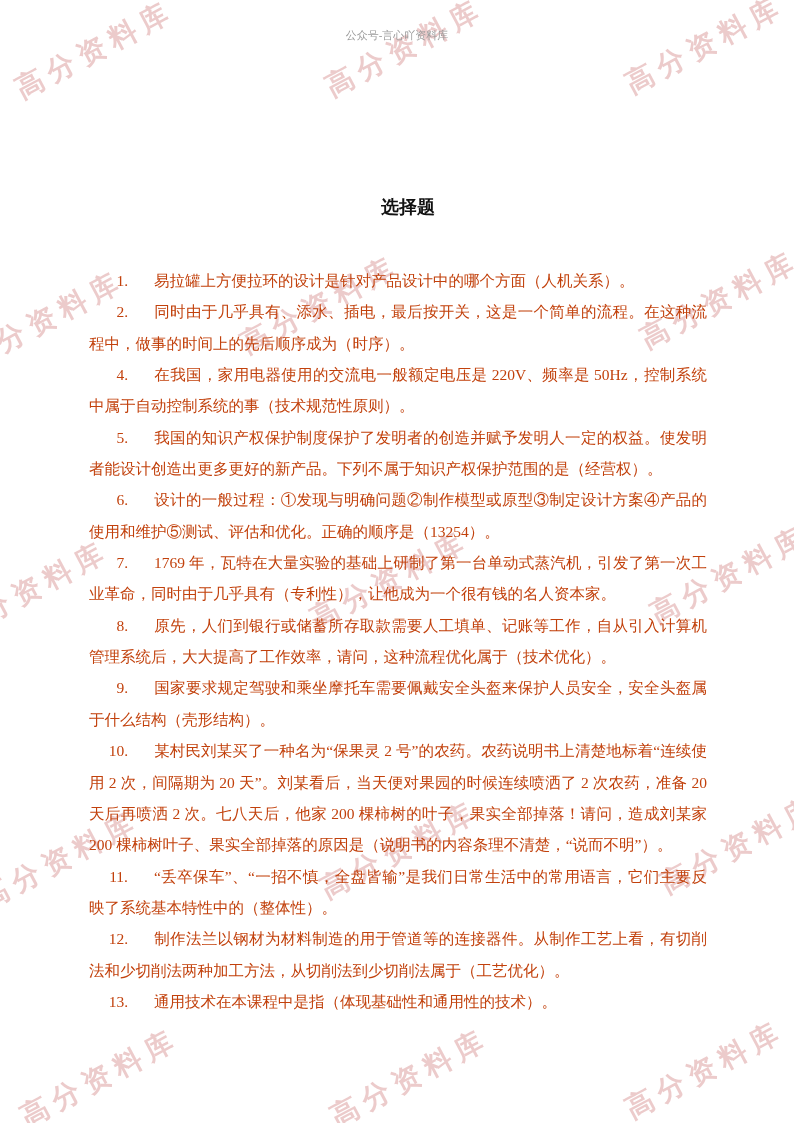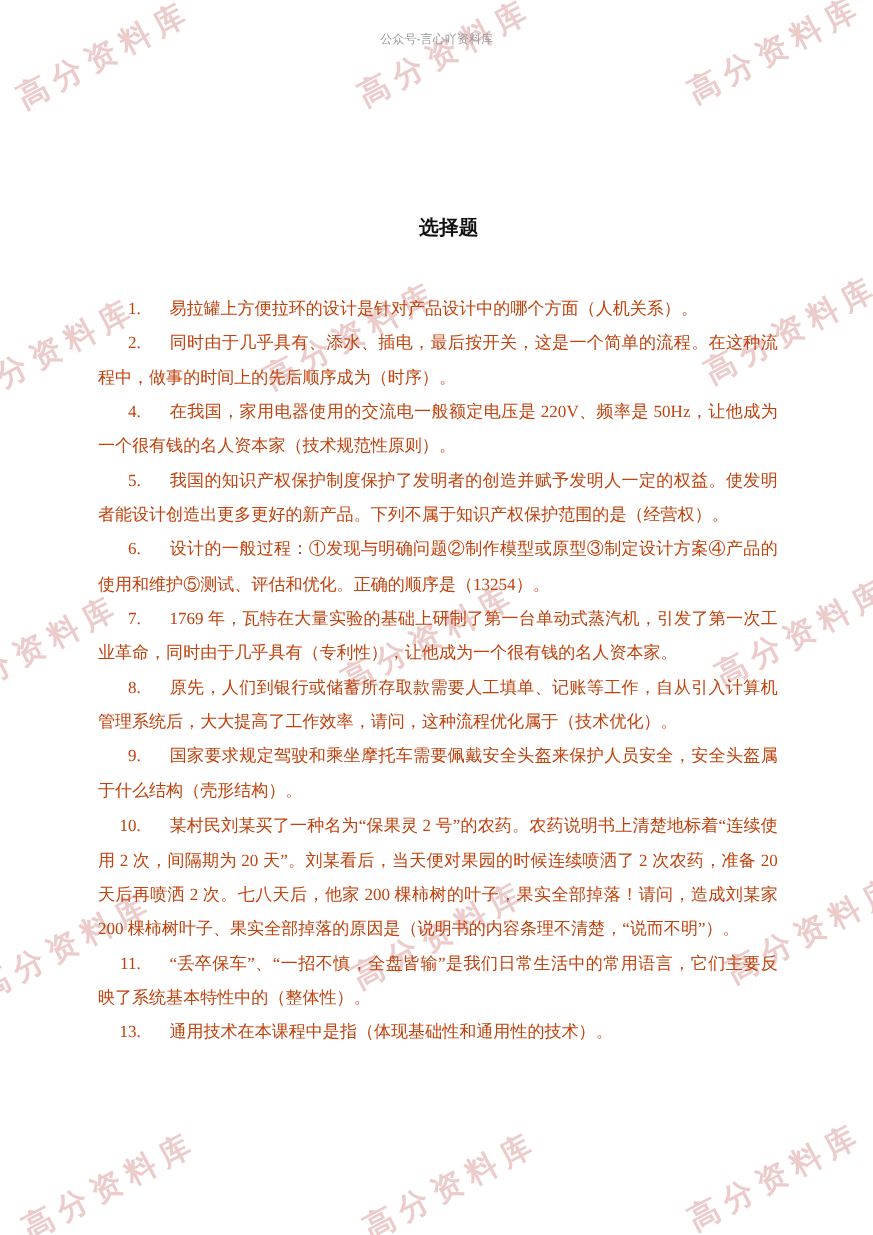--- a/index.html
+++ b/index.html
@@ -112,25 +112,26 @@
 
   <div class="content">
     <div class="doc-header-note">公众号-言心吖资料库</div>
 
 
     <div class="section-heading">选择题</div>
 
     <div class="question-list">
         <p class="item"><span class="num">1.</span><span>易拉罐上方便拉环的设计是针对产品设计中的哪个方面（人机关系）。</span></p>
         <p class="item"><span class="num">2.</span><span>同时由于几乎具有、添水、插电，最后按开关，这是一个简单的流程。在这种流程中，做事的时间上的先后顺序成为（时序）。</span></p>
-        <p class="item"><span class="num">4.</span><span>在我国，家用电器使用的交流电一般额定电压是 220V、频率是 50Hz，让他成为一个很有钱的名人资本家（技术规范性原则）。</span></p>
+        <p class="item"><span class="num">4.</span><span>在我国，家用电器使用的交流电一般额定电压是 220V、频率是 50Hz，控制系统中属于自动控制系统的事（技术规范性原则）。</span></p>
         <p class="item"><span class="num">5.</span><span>我国的知识产权保护制度保护了发明者的创造并赋予发明人一定的权益。使发明者能设计创造出更多更好的新产品。下列不属于知识产权保护范围的是（经营权）。</span></p>
         <p class="item"><span class="num">6.</span><span>设计的一般过程：①发现与明确问题②制作模型或原型③制定设计方案④产品的使用和维护⑤测试、评估和优化。正确的顺序是（13254）。</span></p>
         <p class="item"><span class="num">7.</span><span>1769 年，瓦特在大量实验的基础上研制了第一台单动式蒸汽机，引发了第一次工业革命，同时由于几乎具有（专利性），让他成为一个很有钱的名人资本家。</span></p>
         <p class="item"><span class="num">8.</span><span>原先，人们到银行或储蓄所存取款需要人工填单、记账等工作，自从引入计算机管理系统后，大大提高了工作效率，请问，这种流程优化属于（技术优化）。</span></p>
         <p class="item"><span class="num">9.</span><span>国家要求规定驾驶和乘坐摩托车需要佩戴安全头盔来保护人员安全，安全头盔属于什么结构（壳形结构）。</span></p>
         <p class="item"><span class="num">10.</span><span>某村民刘某买了一种名为“保果灵 2 号”的农药。农药说明书上清楚地标着“连续使用 2 次，间隔期为 20 天”。刘某看后，当天便对果园的时候连续喷洒了 2 次农药，准备 20 天后再喷洒 2 次。七八天后，他家 200 棵柿树的叶子，果实全部掉落！请问，造成刘某家 200 棵柿树叶子、果实全部掉落的原因是（说明书的内容条理不清楚，“说而不明”）。</span></p>
         <p class="item"><span class="num">11.</span><span>“丢卒保车”、“一招不慎，全盘皆输”是我们日常生活中的常用语言，它们主要反映了系统基本特性中的（整体性）。</span></p>
+        <p class="item"><span class="num">12.</span><span>制作法兰以钢材为材料制造的用于管道等的连接器件。从制作工艺上看，有切削法和少切削法两种加工方法，从切削法到少切削法属于（工艺优化）。</span></p>
         <p class="item"><span class="num">13.</span><span>通用技术在本课程中是指（体现基础性和通用性的技术）。</span></p>
       </div>
   </div>
 
 </div>
 
 </body></html>

